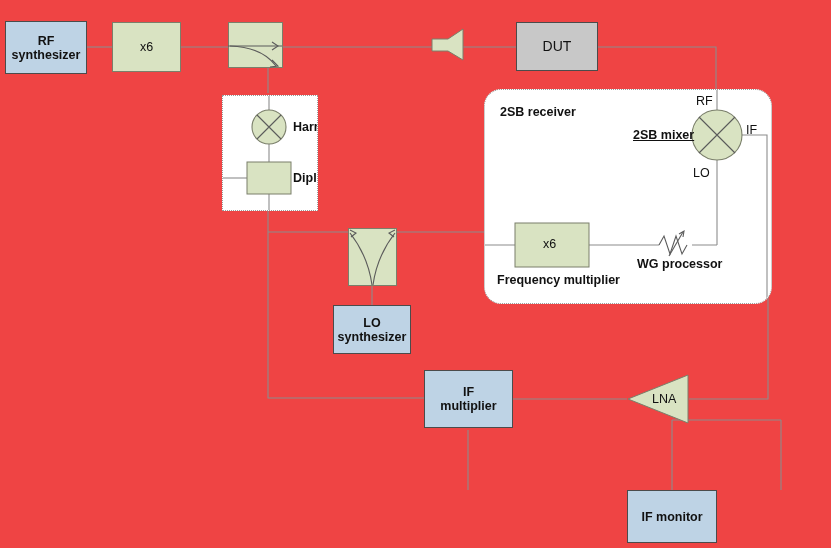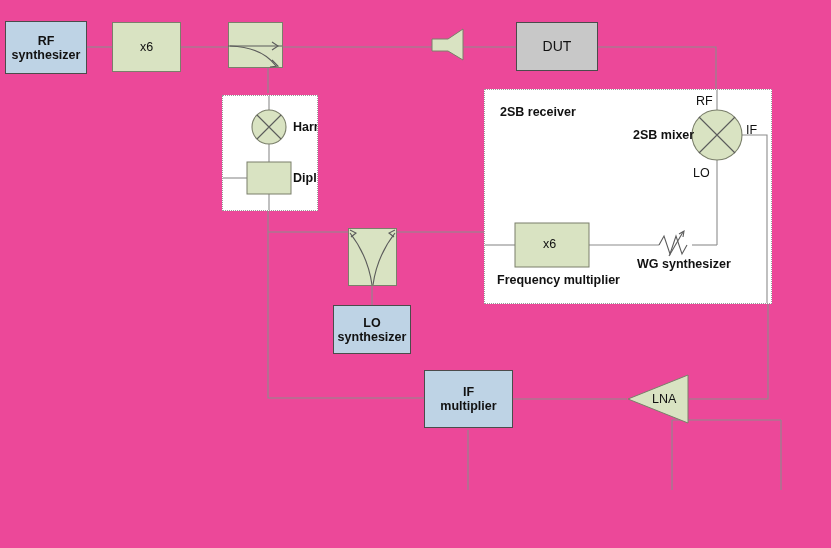--- a/index.html
+++ b/index.html
@@ -1,18 +1,18 @@
 <!DOCTYPE html>
 <html><head>
 <meta charset="utf-8">
 <style>
   html,body{margin:0;padding:0;background:#000;}
   body{width:831px;height:548px;overflow:hidden;
        font-family:"Liberation Sans","DejaVu Sans",sans-serif;}
-  #stage{position:relative;width:831px;height:548px;background:#ec4899;}
+  #stage{position:relative;width:831px;height:548px;background:#ef4444;}
 
   .node{position:absolute;box-sizing:border-box;display:flex;
         align-items:center;justify-content:center;text-align:center;
         font-weight:bold;color:#111;line-height:1.12;}
 
   .blue{background:#bed3e5;border:1px solid #4b4b4b;font-size:12.5px;}
   .grey{background:#c8c8c8;border:1px solid #4b4b4b;font-size:14px;font-weight:normal;}
   .greenplain{background:#d9e3c2;border:1px solid #7a7f6a;font-size:12.5px;font-weight:normal;}
 
   
@@ -120,21 +120,21 @@
     </svg>
   </div>
 
   <div class="node blue" style="left:333px;top:305px;width:78px;height:49px;">
     <span>
       <span>LO</span><br>
       <span>synthesizer</span>
     </span>
   </div>
 
-  <div class="panel" style="left:484px;top:89px;width:288px;height:215px;">
+  <div class="panel" style="left:484px;top:89px;width:288px;height:215px;border-radius:17px;">
 
     <svg width="288" height="215">
 
       <path class="wire" d="M232 0 V20"></path>
 
       <path class="wire" d="M232 70 V155"></path>
 
       <path class="wire" d="M256 45 H282 V215"></path>
 
       <path class="wire" d="M0 155 H30"></path>
@@ -148,45 +148,48 @@
       <path class="dark" d="M194 144 l5 -3 -1 6" fill="none"></path>
 
       <circle class="mixfill" cx="232" cy="45" r="25"></circle>
       <path class="dark" d="M214 27 L250 63 M250 27 L214 63"></path>
 
       <rect x="30" y="133" width="74" height="44" fill="#d9e3c2" stroke="#7a7f6a" stroke-width="1"></rect>
     </svg>
 
     <span class="lbl" style="left:15px;top:15px;">2SB receiver</span>
 
-    <span class="lbl" style="left:148px;top:38px;">2SB mixer</span>
+    <span class="lbl" style="left:148px;top:38px;text-decoration:underline;">2SB mixer</span>
 
     <span class="lbl reg" style="left:211px;top:4px;">RF</span>
 
     <span class="lbl reg" style="left:208px;top:76px;">LO</span>
 
     <span class="lbl reg" style="left:261px;top:33px;">IF</span>
 
     <span class="lbl reg" style="left:58px;top:147px;">x6</span>
 
     <span class="lbl" style="left:12px;top:183px;">Frequency multiplier</span>
 
-    <span class="lbl" style="left:152px;top:167px;">WG synthesizer</span>
+    <span class="lbl" style="left:152px;top:167px;">WG processor</span>
   </div>
 
   <div class="node blue" style="left:424px;top:370px;width:89px;height:58px;">
     <span>
       <span>IF</span><br>
       <span>multiplier</span>
     </span>
   </div>
 
   <div style="position:absolute;left:626px;top:373px;width:64px;height:52px;text-decoration:underline;">
     <svg width="64" height="52">
       <polygon points="62,2 62,50 2,26" fill="#d9e3c2" stroke="#7a7f6a" stroke-width="1"></polygon>
     </svg>
     <span class="lbl reg" style="position:absolute;left:26px;top:19px;">LNA</span>
   </div>
 
 
+  <div class="node blue" style="left:627px;top:490px;width:90px;height:53px;">
+    <span>IF monitor</span>
+  </div>
 
 
 </div>
 
 </body></html>

